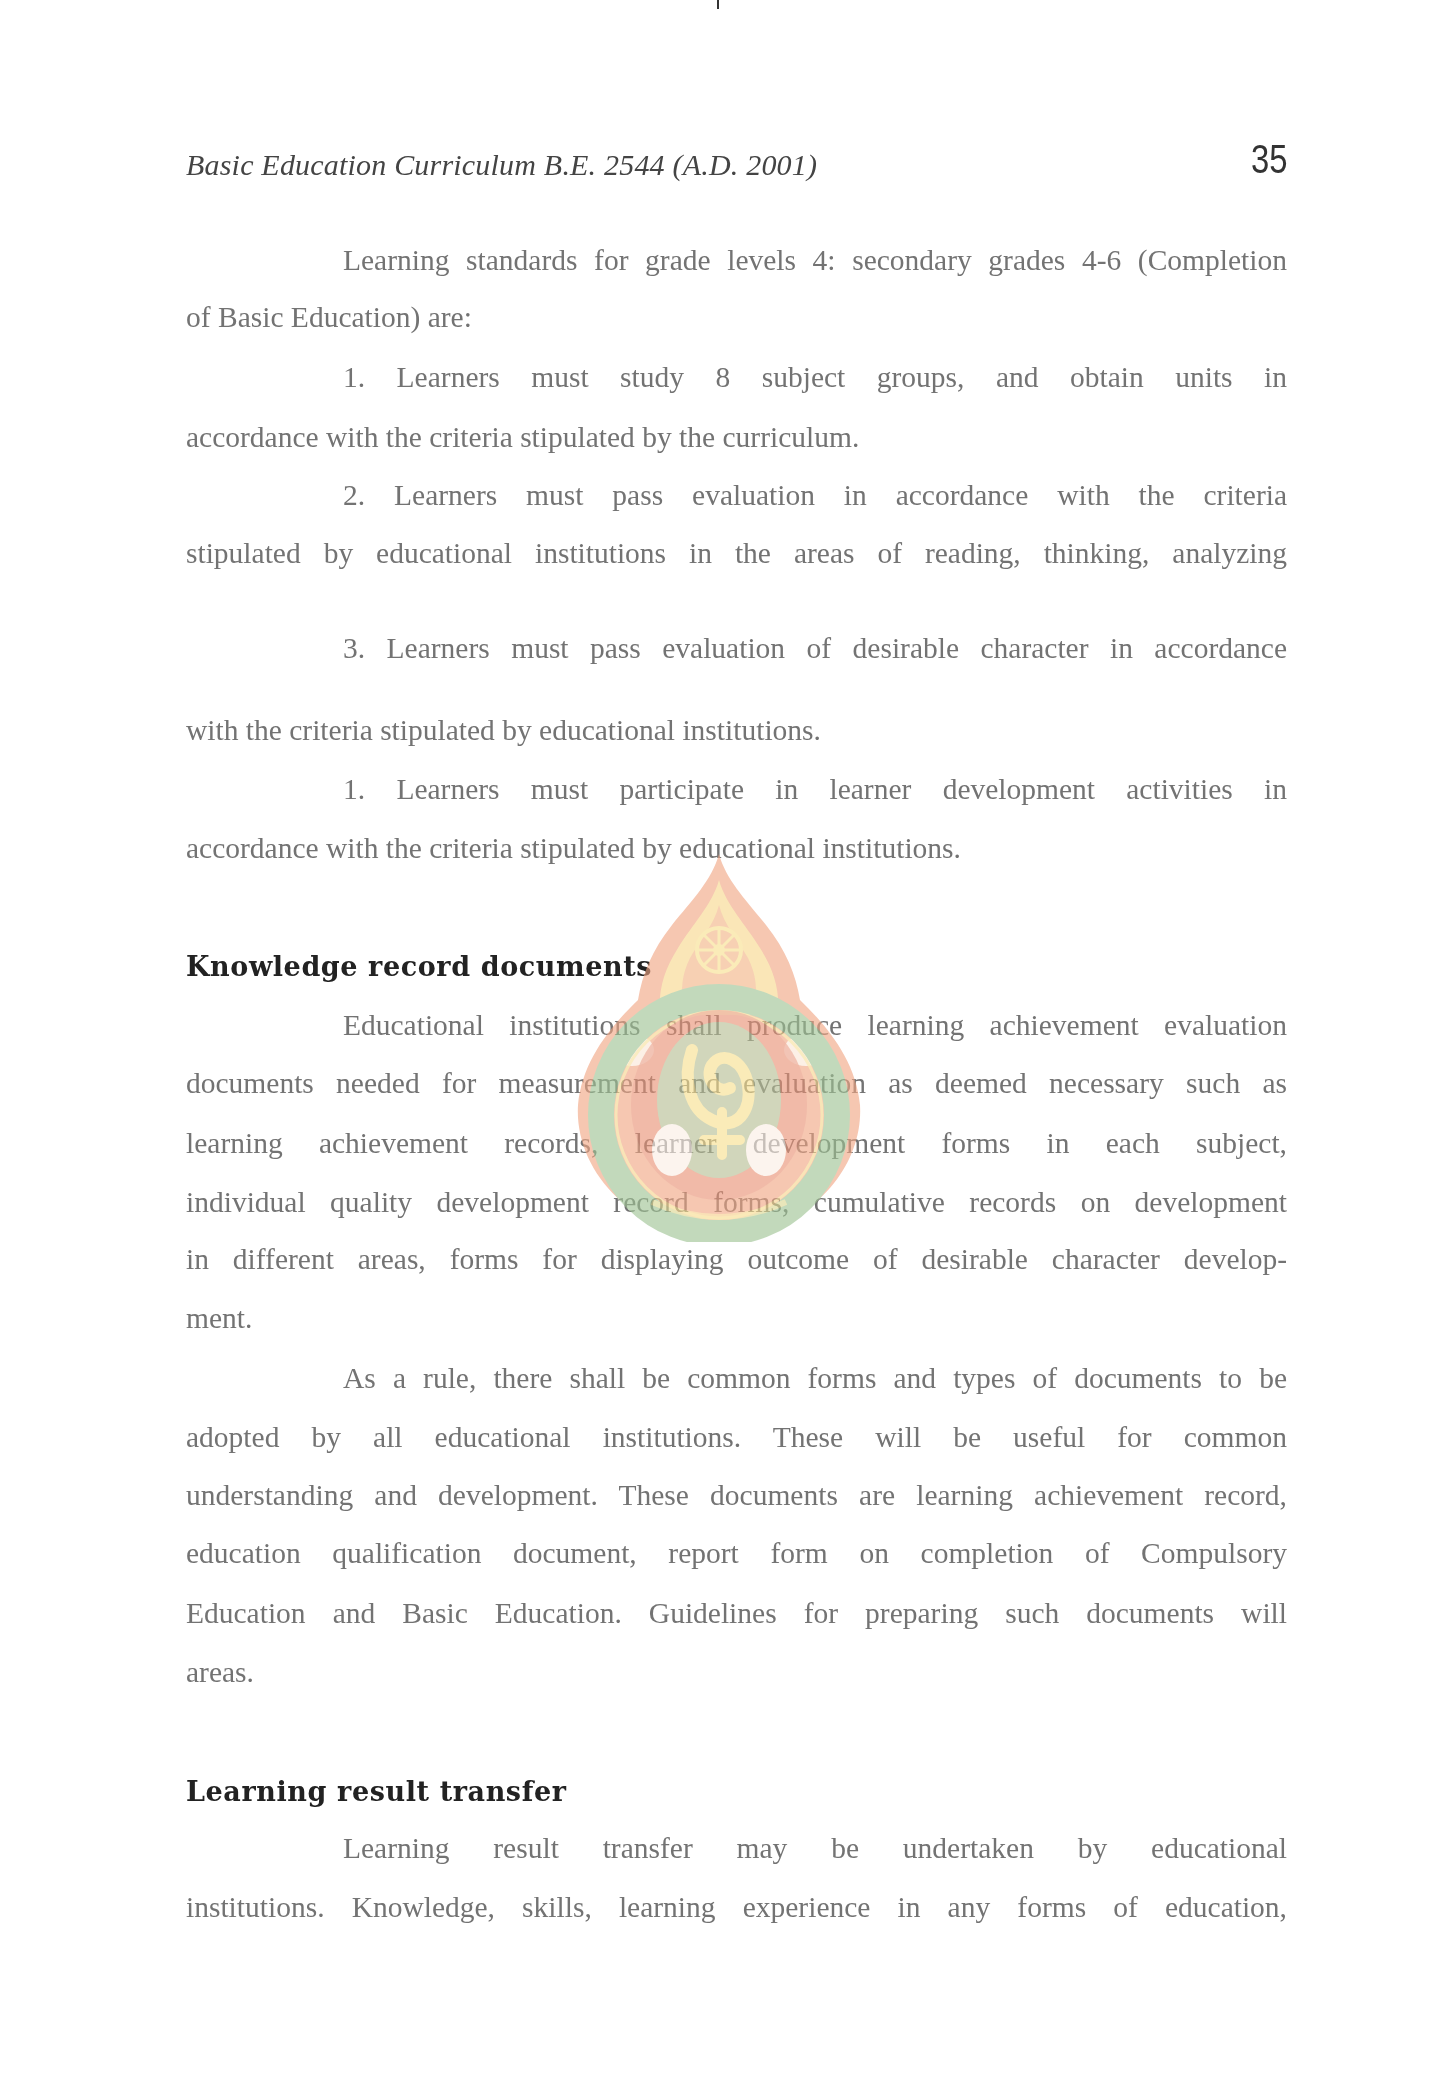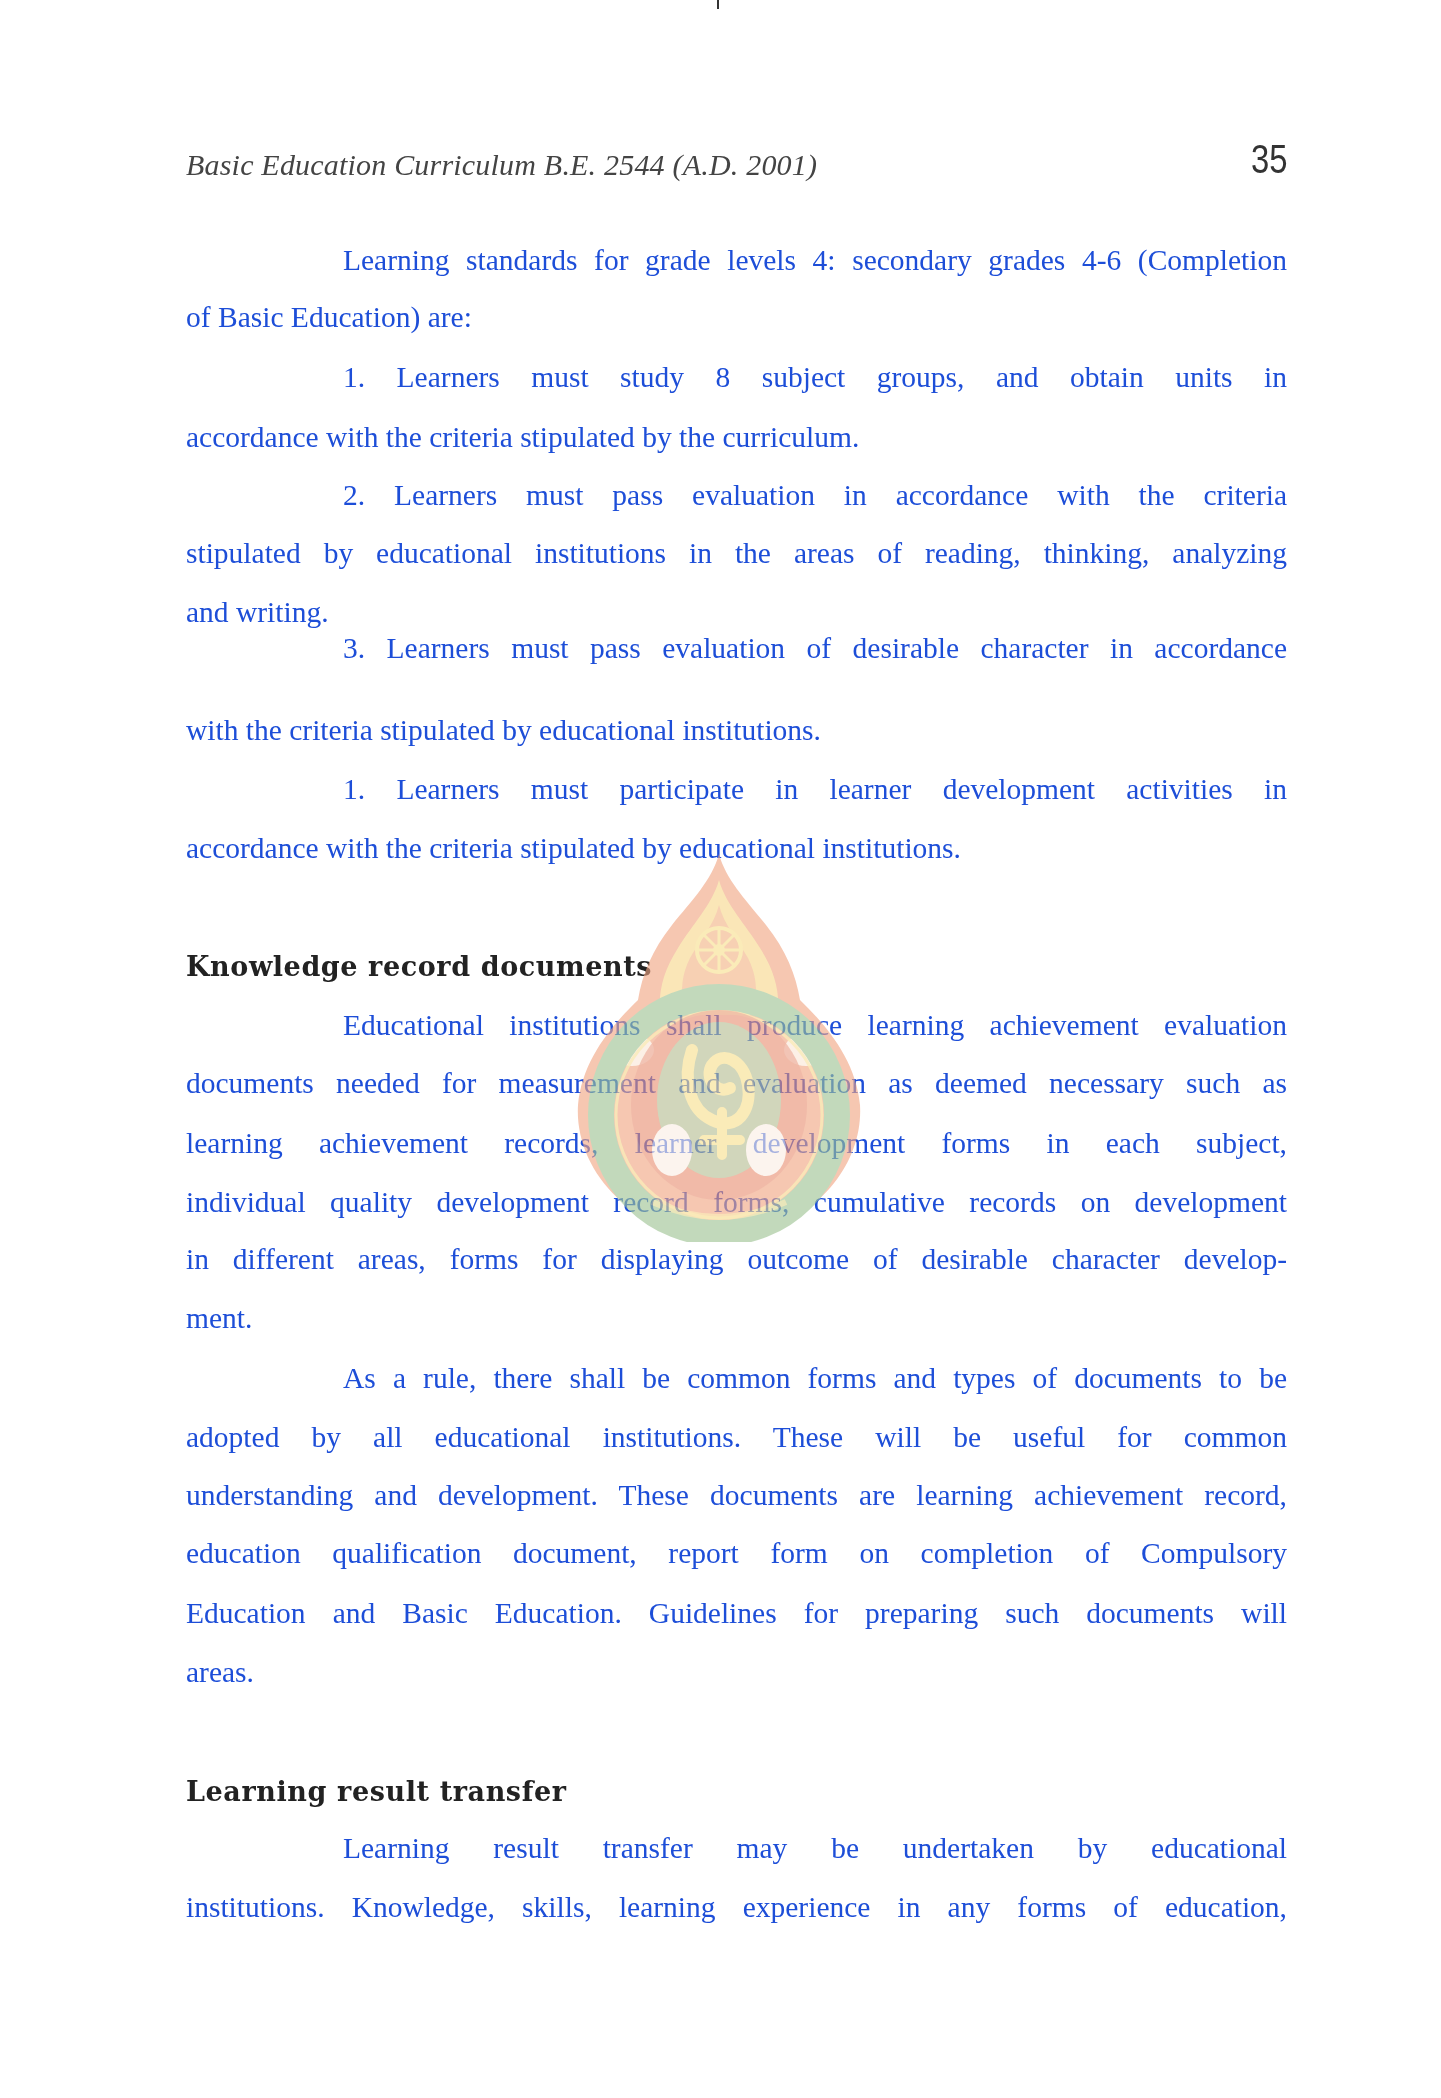--- a/index.html
+++ b/index.html
@@ -12,21 +12,21 @@
     font-size: 30px; color: #444; white-space: nowrap; letter-spacing: 0.2px;
   }
   .hdr-page {
     position: absolute; right: 154px; top: 133px; height: 52px; line-height: 52px;
     font-family: "Liberation Sans", "DejaVu Sans", sans-serif; font-size: 40px;
     color: #333; transform: scaleX(0.82); transform-origin: right center;
   }
   .line {
     position: absolute; left: 186px; width: 1101px; height: 59px; line-height: 59px;
     font-family: "Liberation Serif", "DejaVu Serif", serif; font-size: 29.5px;
-    color: #1d4ed8; white-space: nowrap; overflow: visible;
+    color: #737373; white-space: nowrap; overflow: visible;
   }
   .line.j { text-align: justify; text-align-last: justify; white-space: normal; }
   .line.ind { left: 343px; width: 944px; }
   .heading {
     position: absolute; left: 186px; height: 59px; line-height: 59px;
     font-family: "DejaVu Serif", "Liberation Serif", serif; font-weight: bold;
     font-size: 27px; color: #222; white-space: nowrap; letter-spacing: 0.6px;
   }
   .watermark {
     position: absolute; left: 572px; top: 850px; width: 294px; height: 392px;
@@ -44,21 +44,20 @@
   <div class="hdr-page">35</div>
 
   <div class="line j ind" style="top:231px">Learning standards for grade levels 4: secondary grades 4-6 (Completion</div>
   <div class="line" style="top:288px">of Basic Education) are:</div>
 
   <div class="line j ind" style="top:348px">1. Learners must study 8 subject groups, and obtain units in</div>
   <div class="line" style="top:408px">accordance with the criteria stipulated by the curriculum.</div>
 
   <div class="line j ind" style="top:466px">2. Learners must pass evaluation in accordance with the criteria</div>
   <div class="line j" style="top:524px">stipulated by educational institutions in the areas of reading, thinking, analyzing</div>
-  <div class="line" style="top:583px">and writing.</div>
 
   <div class="line j ind" style="top:619px">3. Learners must pass evaluation of desirable character in accordance</div>
   <div class="line" style="top:701px">with the criteria stipulated by educational institutions.</div>
 
   <div class="line j ind" style="top:760px">1. Learners must participate in learner development activities in</div>
   <div class="line" style="top:819px">accordance with the criteria stipulated by educational institutions.</div>
 
   <div class="heading" style="top:937px">Knowledge record documents</div>
 
   <div class="line j ind" style="top:996px">Educational institutions shall produce learning achievement evaluation</div>

